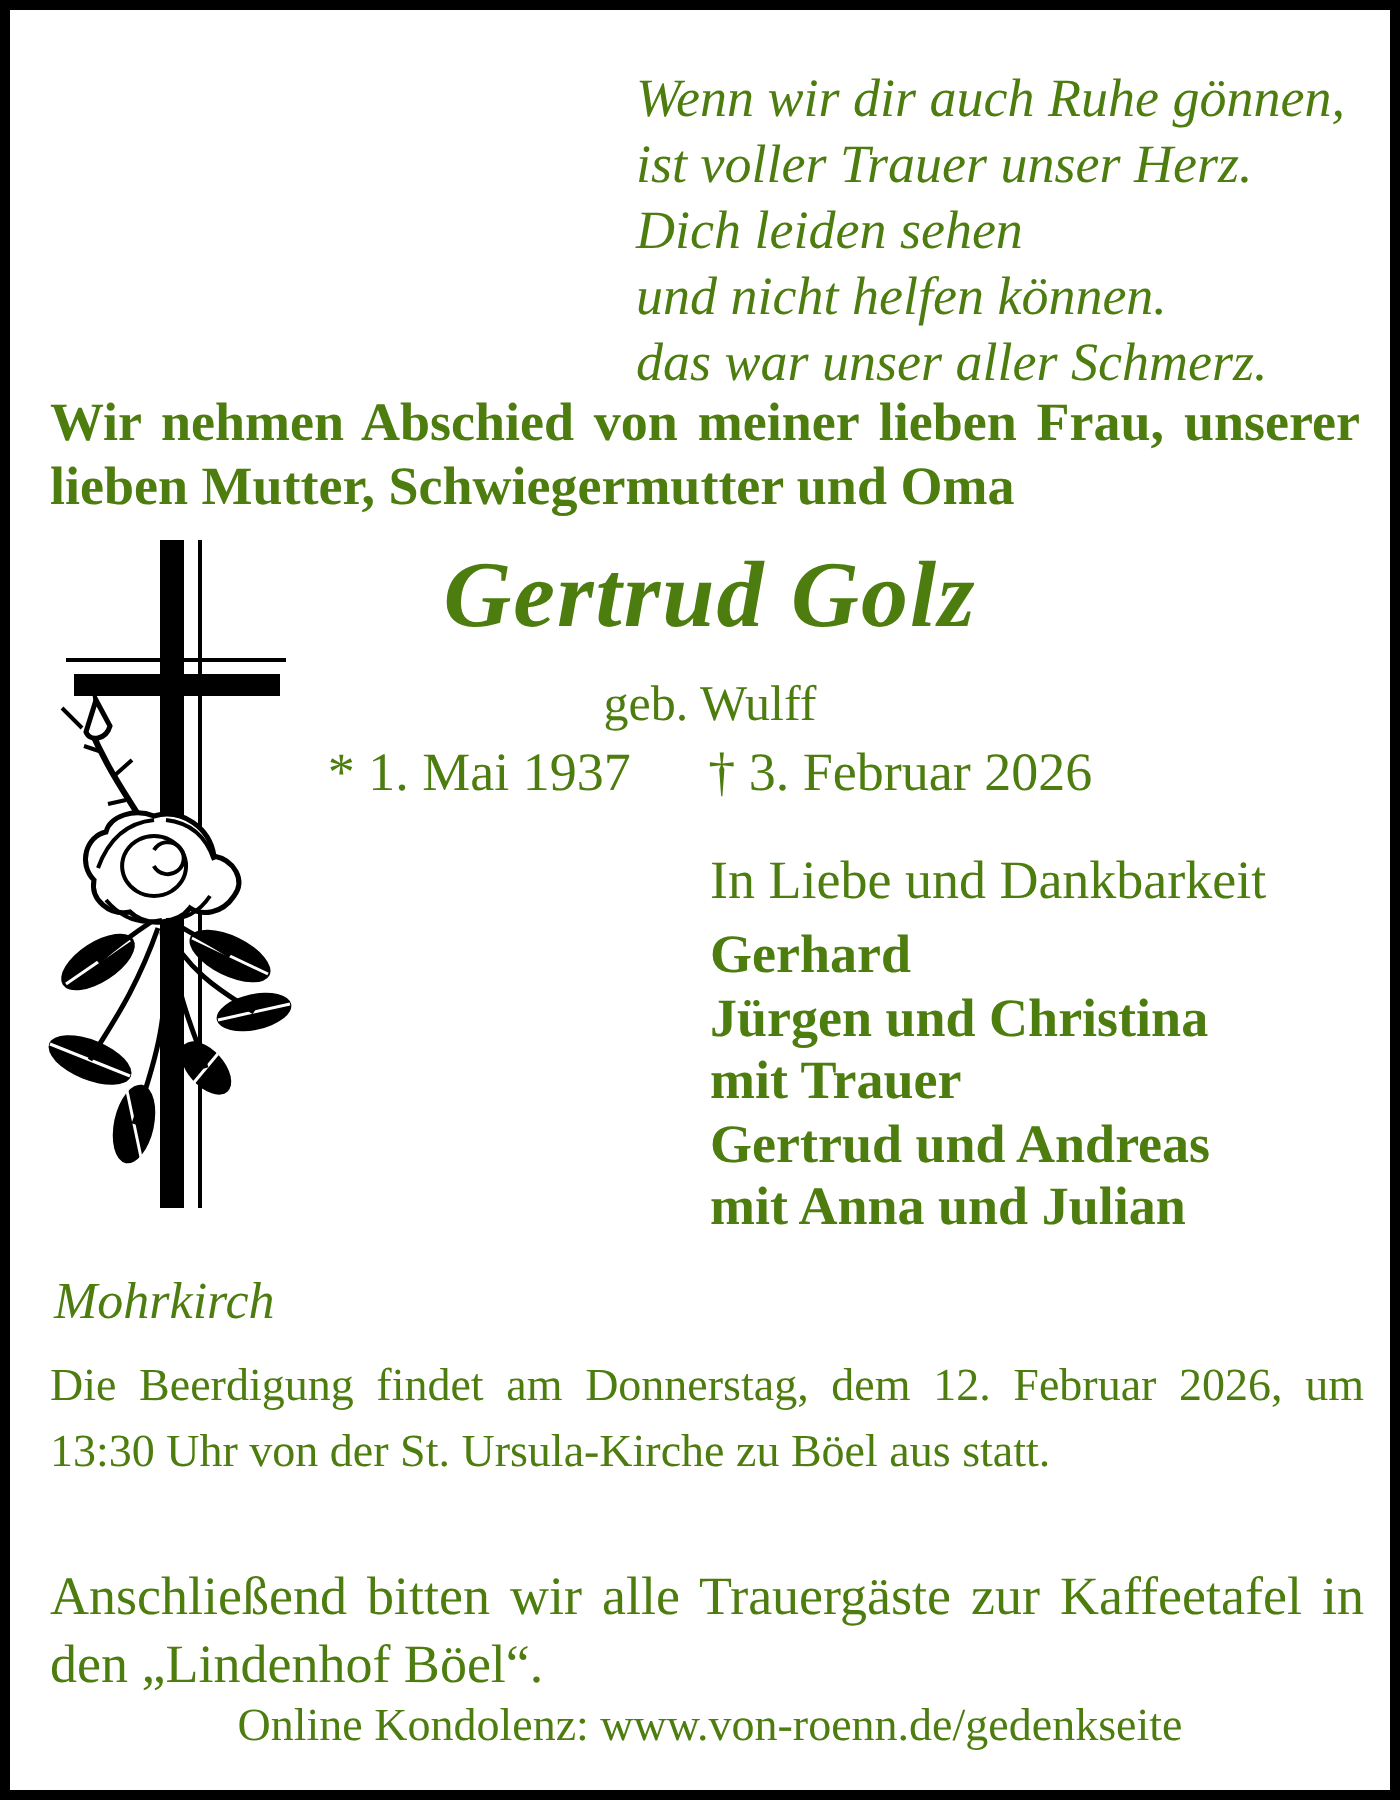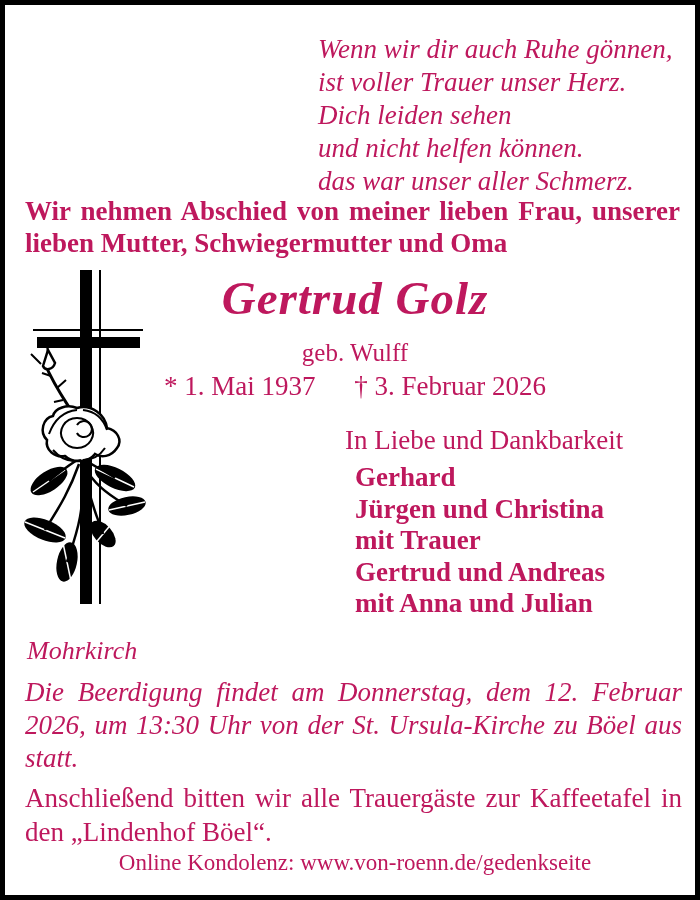--- a/index.html
+++ b/index.html
@@ -6,21 +6,21 @@
   .page {
     position: relative;
     width: 700px;
     height: 900px;
     margin: 0 auto;
     background: #ffffff;
     border: 5px solid #000000;
     box-sizing: border-box;
     overflow: hidden;
     font-family: "Liberation Serif", serif;
-    color: #be185d;
+    color: #4d7c0f;
   }
   .poem {
     position: absolute;
     left: 313px;
     top: 28px;
     font-style: italic;
     font-size: 27px;
     line-height: 33px;
     white-space: nowrap;
   }
@@ -64,21 +64,21 @@
     position: absolute;
     left: 0;
     top: 366px;
     width: 700px;
     text-align: center;
     font-size: 27px;
   }
   .life-dates .death { margin-left: 32px; }
   .tribute {
     position: absolute;
-    left: 340px;
+    left: 350px;
     top: 420px;
     font-size: 27px;
   }
   .mourners {
     position: absolute;
     left: 350px;
     top: 457px;
     font-size: 27px;
     font-weight: bold;
     line-height: 31.5px;
@@ -89,24 +89,23 @@
     left: 22px;
     top: 631px;
     font-size: 26px;
     font-style: italic;
   }
   .funeral {
     position: absolute;
     left: 20px;
     top: 671px;
     width: 657px;
-    font-size: 27px;
+    font-size: 23px;
     line-height: 33px;
     text-align: justify;
-    font-style: italic;
   }
   .reception {
     position: absolute;
     left: 20px;
     top: 776px;
     width: 657px;
     font-size: 27px;
     line-height: 34px;
     text-align: justify;
   }

